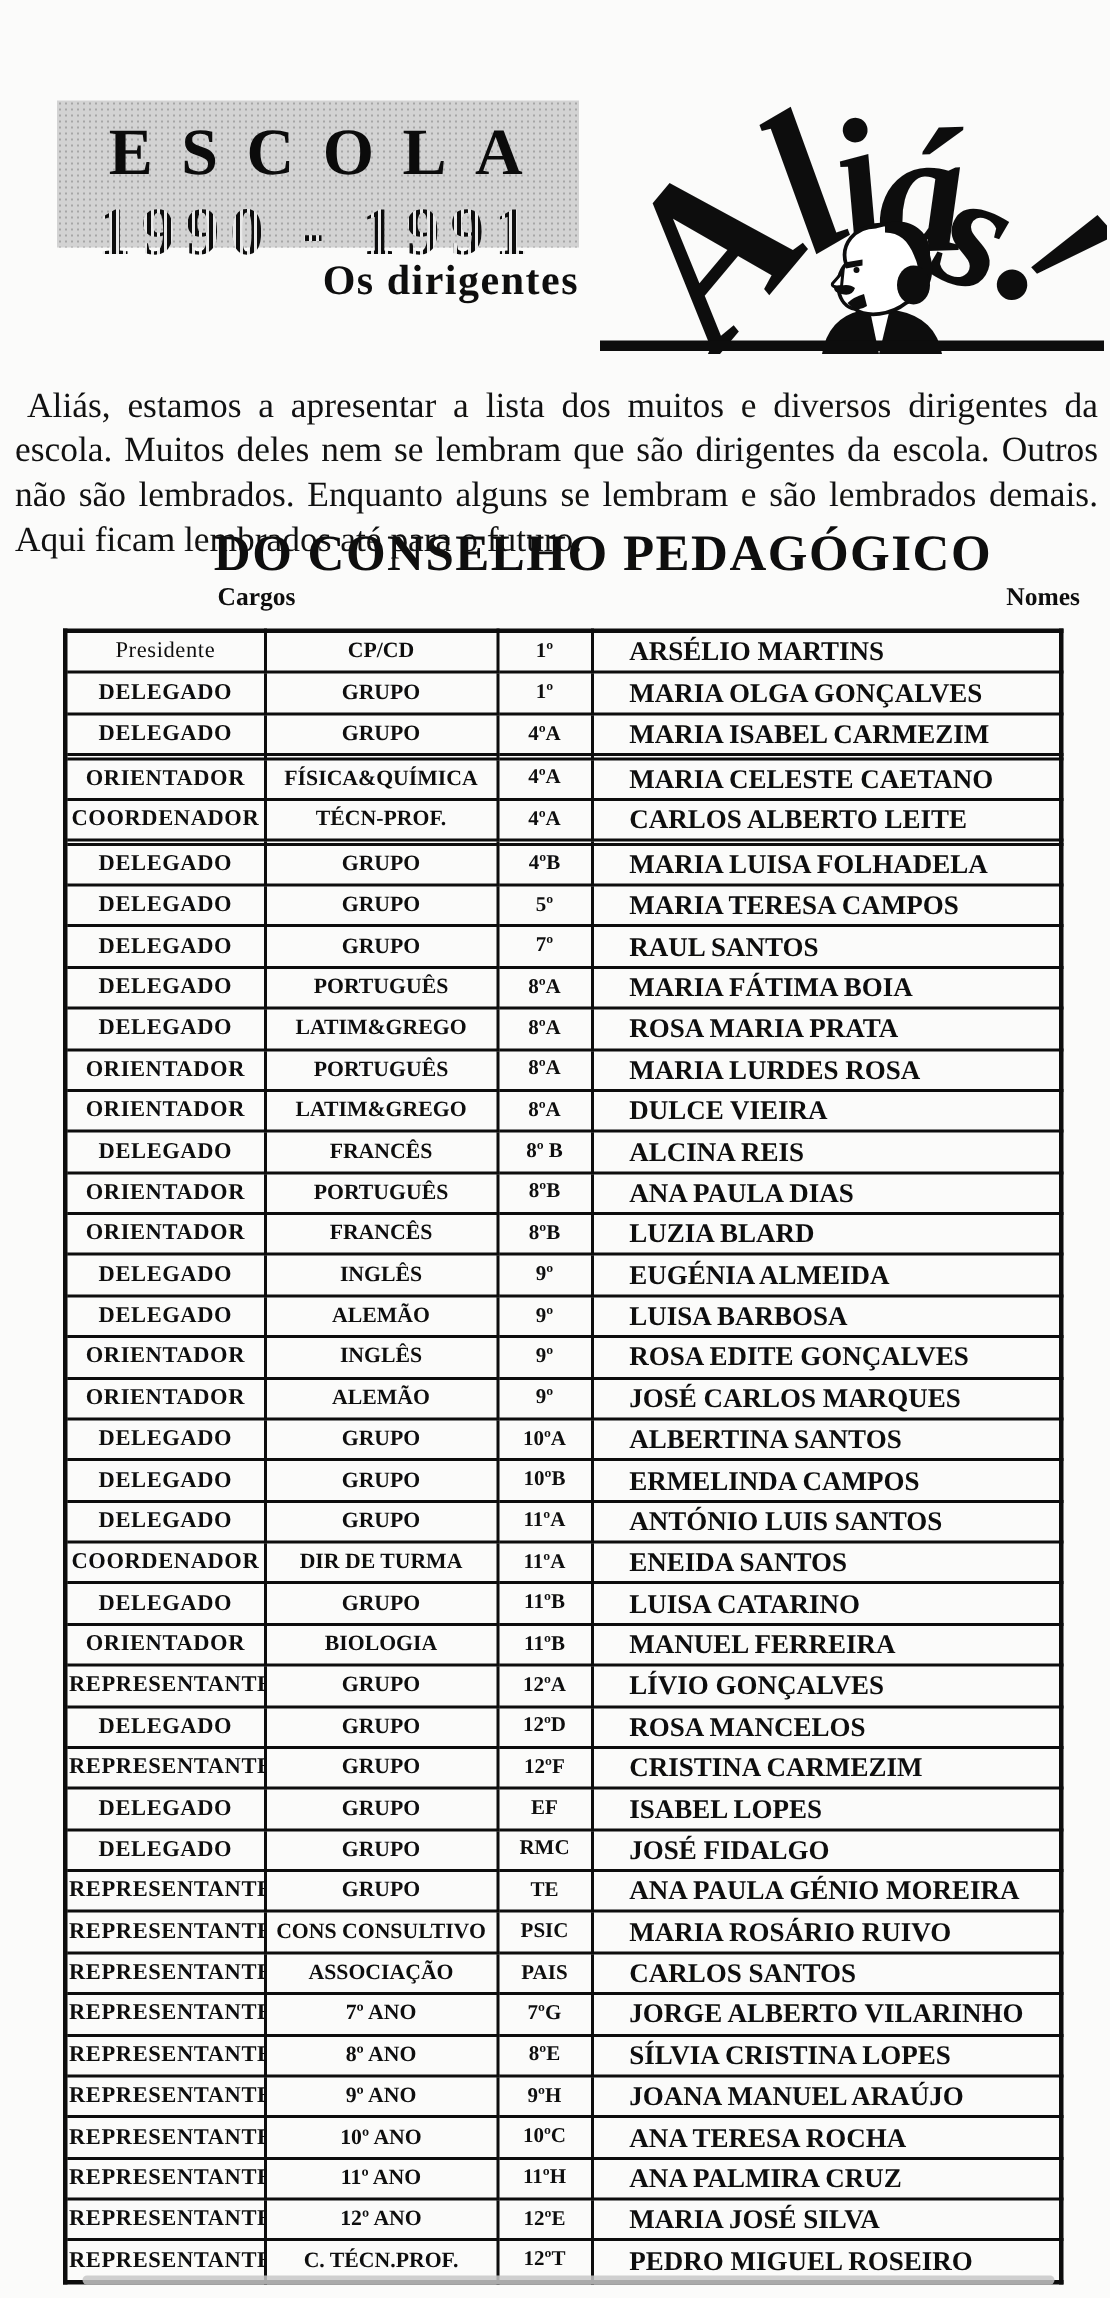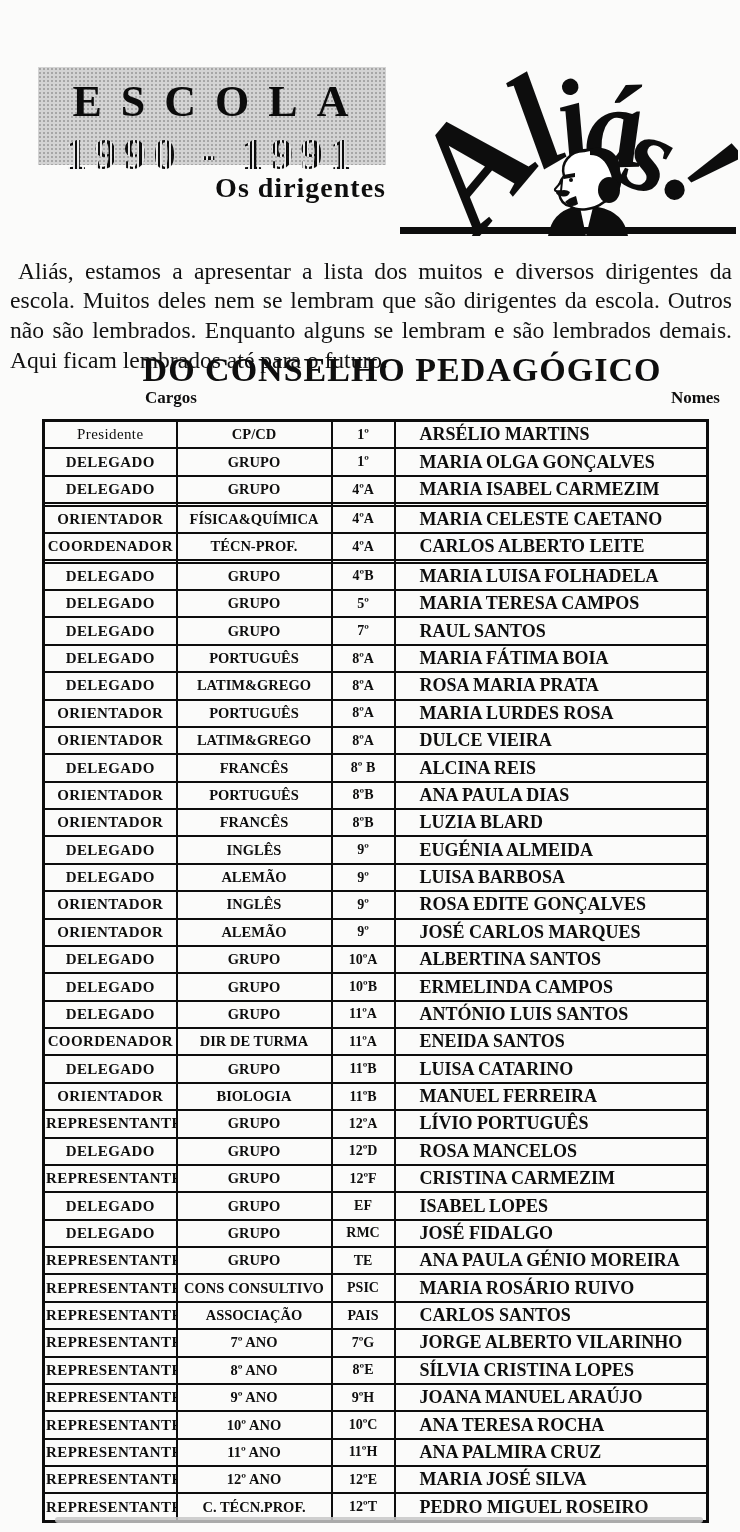--- a/index.html
+++ b/index.html
@@ -286,21 +286,21 @@
         <tr>
           <td class="c1">ORIENTADOR</td>
           <td class="c2">BIOLOGIA</td>
           <td class="c3">11ºB</td>
           <td class="c4">MANUEL FERREIRA</td>
         </tr>
         <tr>
           <td class="c1">REPRESENTANTE</td>
           <td class="c2">GRUPO</td>
           <td class="c3">12ºA</td>
-          <td class="c4">LÍVIO PORTUGUÊS</td>
+          <td class="c4">LÍVIO GONÇALVES</td>
         </tr>
         <tr>
           <td class="c1">DELEGADO</td>
           <td class="c2">GRUPO</td>
           <td class="c3">12ºD</td>
           <td class="c4">ROSA MANCELOS</td>
         </tr>
         <tr>
           <td class="c1">REPRESENTANTE</td>
           <td class="c2">GRUPO</td>

